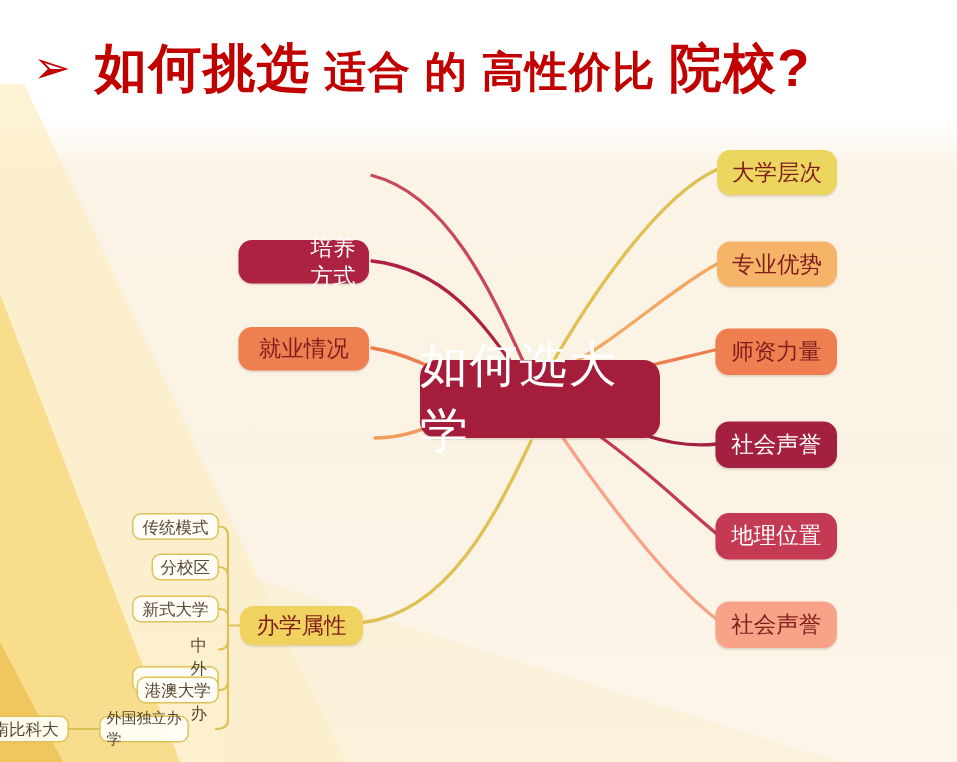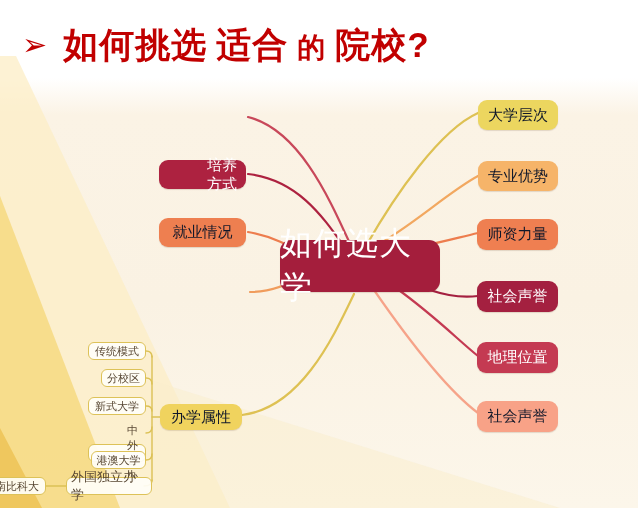--- a/index.html
+++ b/index.html
@@ -11,29 +11,29 @@
   .wedge{position:absolute;left:0;top:0;width:638px;height:508px;pointer-events:none;}
   .wedge1{background:#fceec5;opacity:.75;clip-path:polygon(0 56px,16px 56px,230px 508px,0 508px);}
   .wedge2{background:#f6da85;opacity:.9;clip-path:polygon(0 196px,120px 508px,0 508px);}
   .wedge3{background:#efc75e;clip-path:polygon(0 428px,42px 508px,0 508px);}
   .wedge4{background:#f9eecb;opacity:.5;clip-path:polygon(150px 380px,560px 508px,150px 508px);}
 
   .title{position:absolute;left:22px;top:22px;width:600px;display:flex;align-items:baseline;white-space:nowrap;}
   .title .bullet{font-size:30px;font-weight:bold;margin-right:16px;transform:translateY(-2px);}
   .title .seg{font-weight:900;margin-right:9px;letter-spacing:1px;}
   .seg-md{font-size:35px;}
-  .seg-lg{font-size:35px;}
+  .seg-lg{font-size:28px;}
   .seg-sm{font-size:28px;}
 
   svg.connectors{position:absolute;left:0;top:0;z-index:1;}
 
   .node{
     position:absolute;z-index:2;box-sizing:border-box;
     display:flex;align-items:center;justify-content:center;
-    border-radius:9px;font-size:15px;color:#0f172a;
+    border-radius:9px;font-size:15px;color:#7f1d1d;
     box-shadow:0 1px 1px rgba(90,50,20,0.15);
   }
   .node.dark{color:#ffffff;}
   .center-node{left:280px;top:240px;width:160px;height:52px;border-radius:11px;font-size:32px;letter-spacing:1px;}
   .ln0{left:159px;top:102px;width:87px;height:29px;}
   .ln1{left:159px;top:160px;width:87px;height:29px;}
   .ln2{left:159px;top:218px;width:87px;height:29px;}
   .ln3{left:161px;top:278px;width:82px;height:29px;}
   .ln4{left:160px;top:404px;width:82px;height:26px;font-size:15px;}
   .rn0{left:478px;top:100px;width:80px;height:30px;}
@@ -47,38 +47,39 @@
     position:absolute;z-index:2;box-sizing:border-box;
     display:flex;align-items:center;justify-content:center;
     background:rgba(255,254,248,0.92);border:1px solid #ddc258;border-radius:6px;
     font-size:11px;color:#584733;padding:0 4px;
   }
   .sn0{left:88px;top:342px;width:58px;height:18px;}
   .sn1{left:101px;top:369px;width:45px;height:18px;}
   .sn2{left:88px;top:397px;width:58px;height:18px;}
   .sn3{left:88px;top:444px;width:58px;height:18px;padding-left:38px;}
   .sn4{left:91px;top:451px;width:55px;height:18px;}
-  .sn5{left:66px;top:477px;width:86px;height:18px;font-size:13px;}
+  .sn5{left:66px;top:477px;width:60px;height:18px;font-size:10px;}
   .edge-label{left:-12px;top:477px;width:58px;height:18px;font-size:11px;border-radius:0 6px 6px 0;}
 </style>
 </head>
 <body>
 
 <div class="slide">
 
   <div class="wedge wedge1"></div>
   <div class="wedge wedge2"></div>
   <div class="wedge wedge3"></div>
   <div class="wedge wedge4"></div>
 
   <div class="title" style="color: rgb(193, 0, 0);">
     <span class="bullet">➢</span>
     <span class="seg seg-md">如何挑选</span>
     <span class="seg seg-lg">适合</span>
     <span class="seg seg-sm">的</span>
+    <span class="seg seg-lg">高性价比</span>
     <span class="seg seg-md">院校?</span>
   </div>
 
   <svg class="connectors" width="638" height="508" viewBox="0 0 638 508">
     <g fill="none" stroke-linecap="round" stroke-width="2.2">
       <path d="M 248 117 C 300 130, 330 200, 352 248" stroke="#c8485a"></path>
       <path d="M 248 174 C 300 180, 325 220, 348 252" stroke="#ad2240"></path>
       <path d="M 248 232 C 272 236, 290 246, 308 256" stroke="#ed7d4e"></path>
       <path d="M 250 292 C 272 292, 290 284, 306 274" stroke="#f09c5c"></path>
       <path d="M 242 415 C 300 408, 332 340, 354 294" stroke="#dec153"></path>

